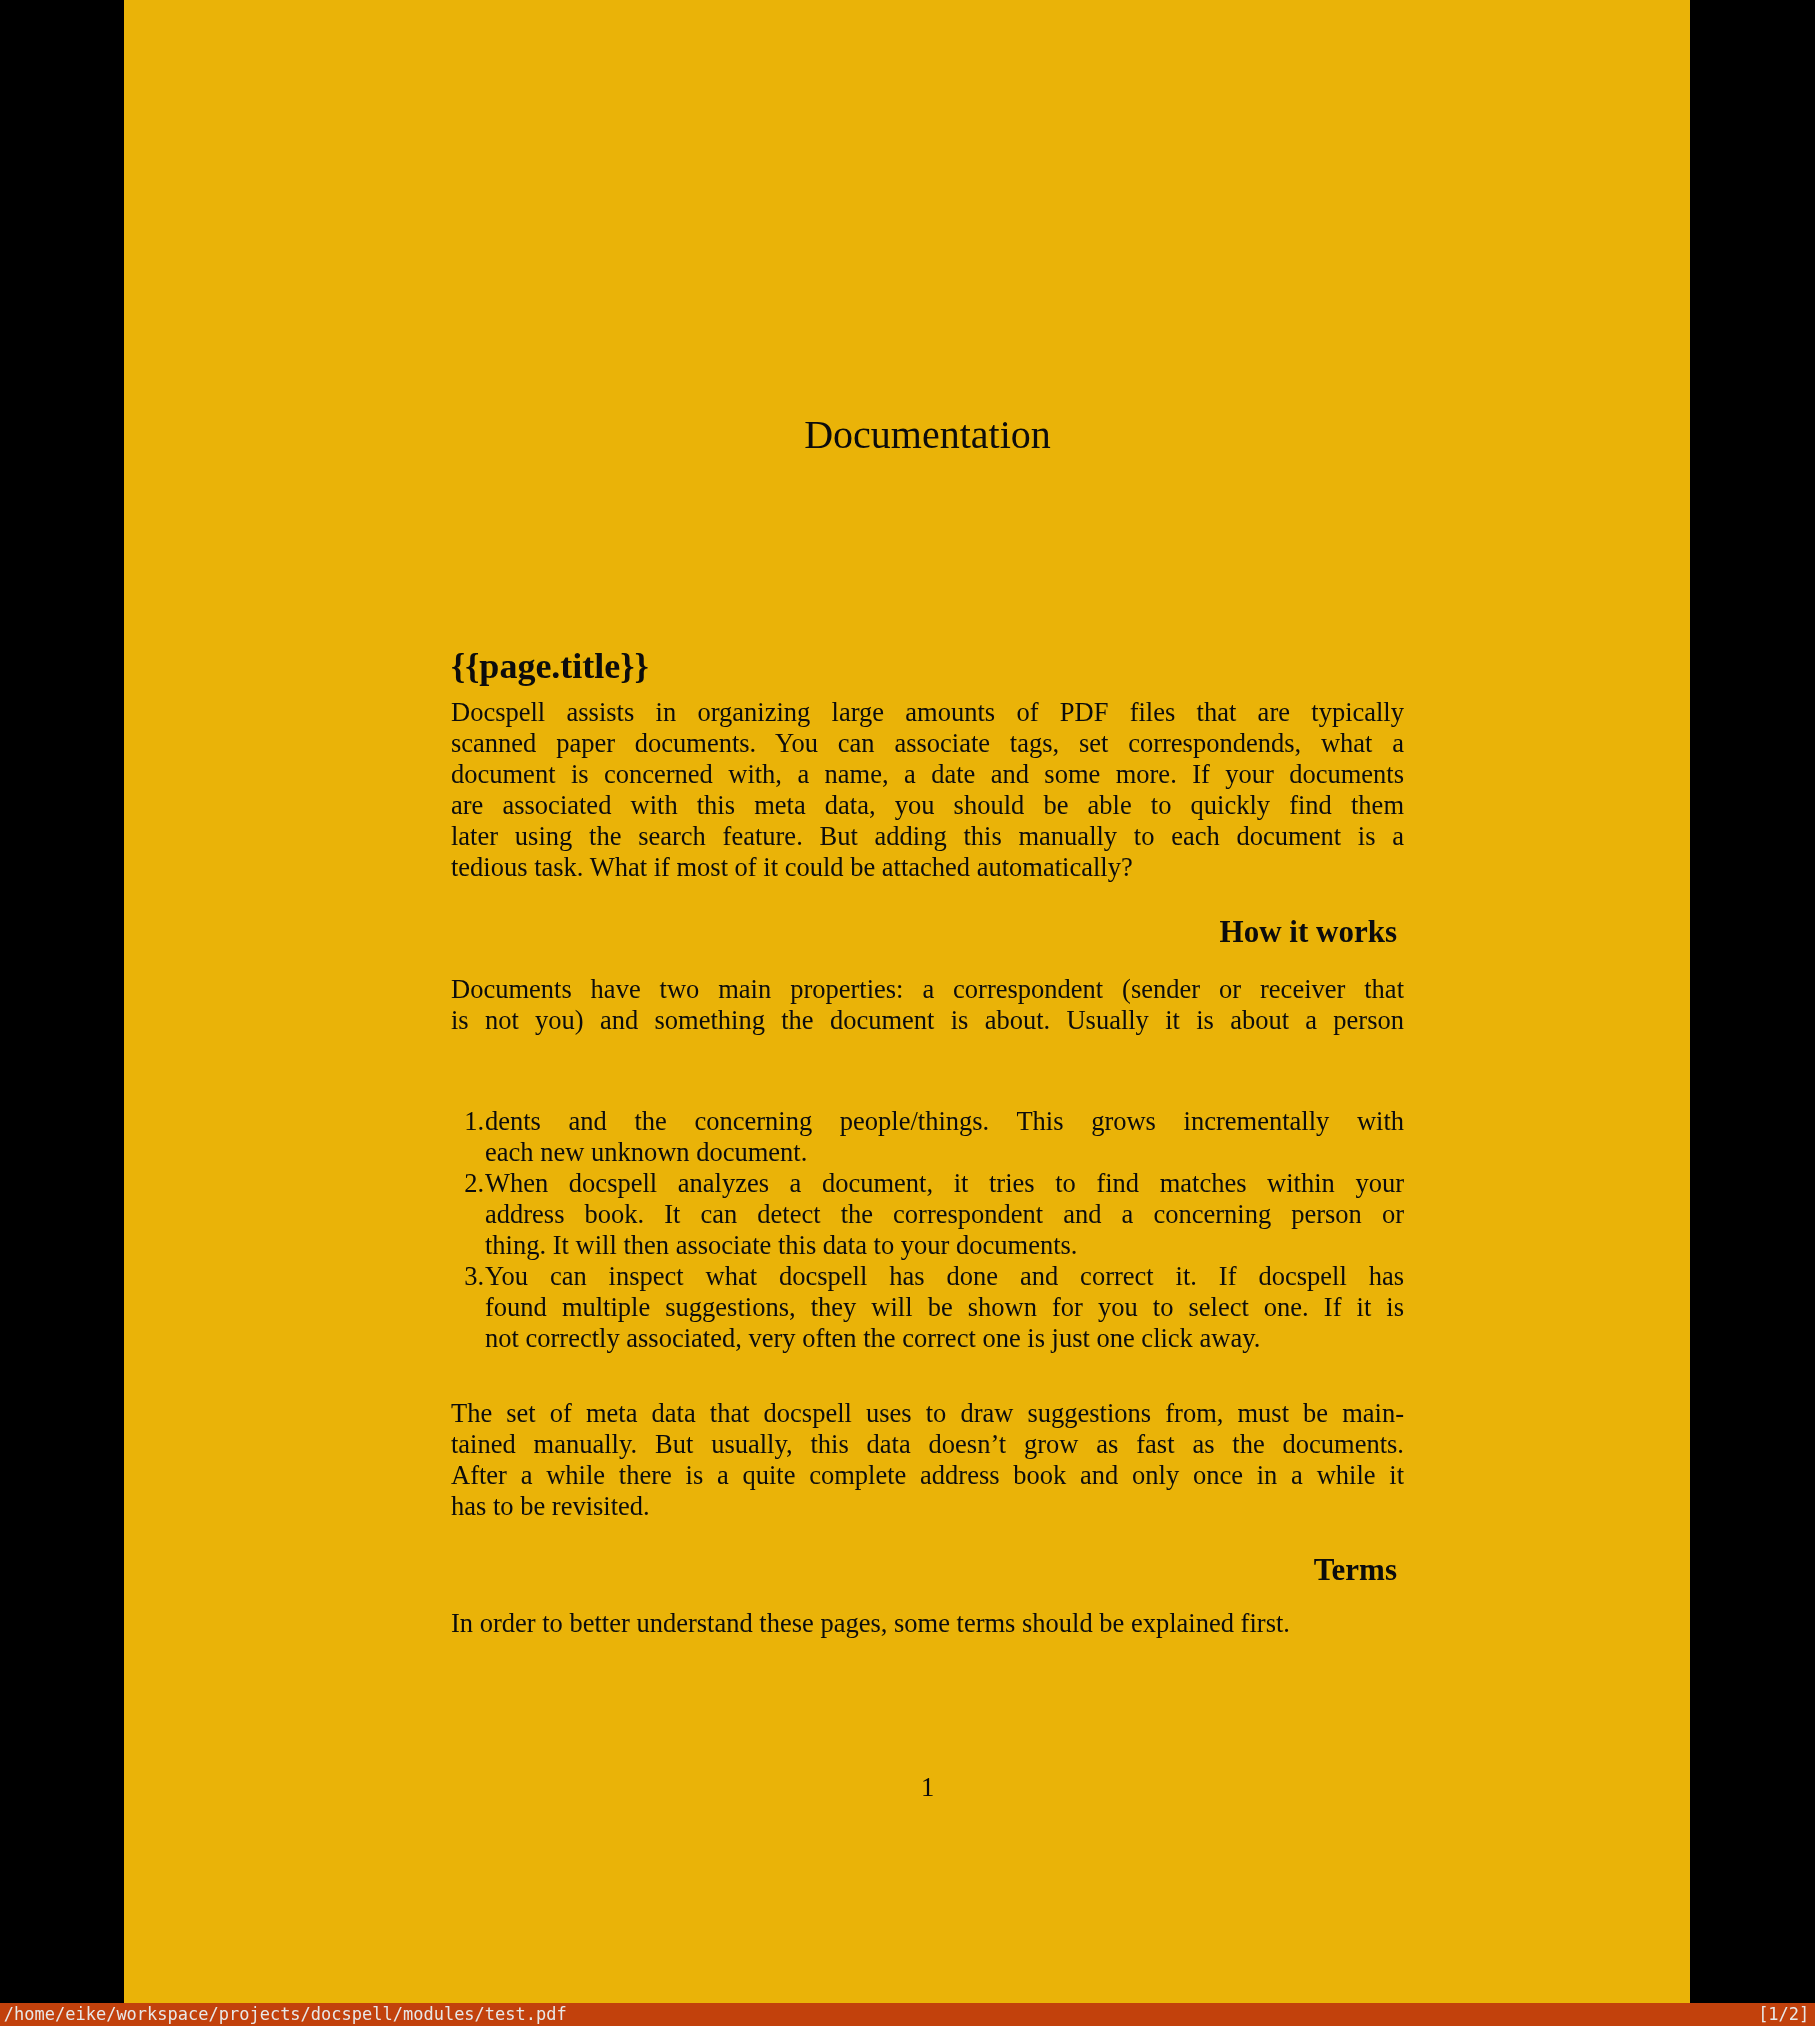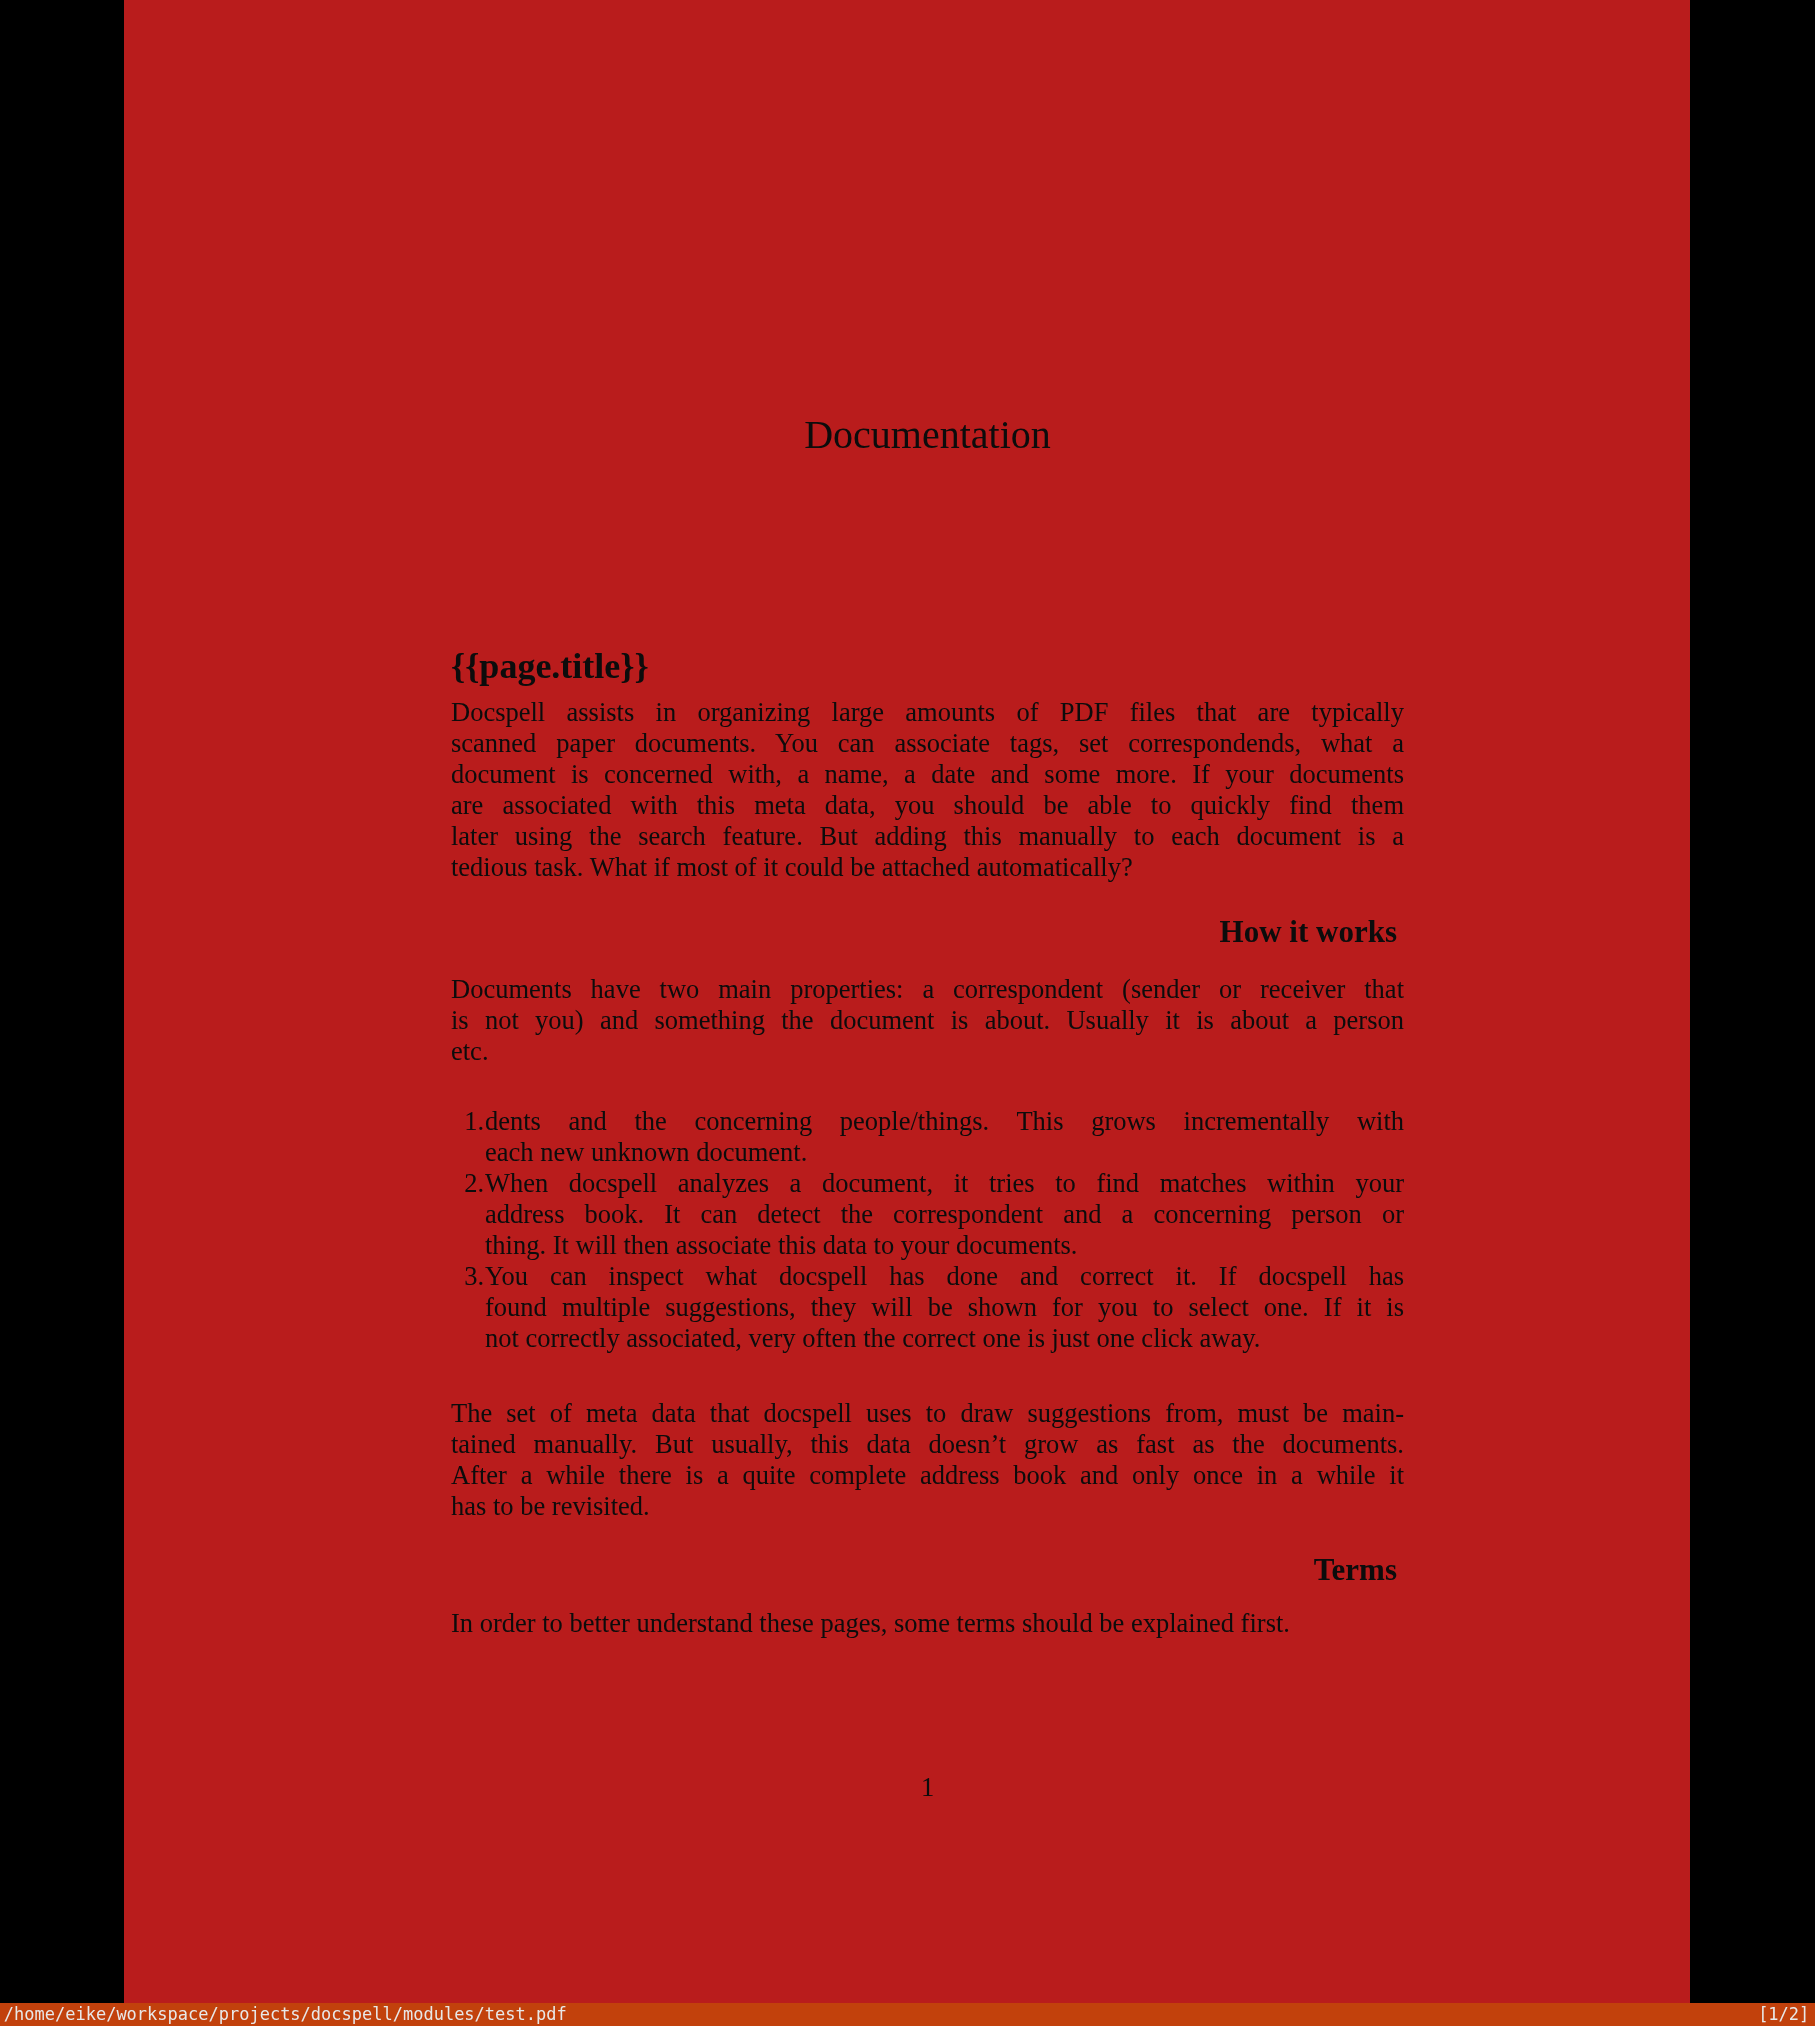--- a/index.html
+++ b/index.html
@@ -10,21 +10,21 @@
     position: relative;
     overflow: hidden;
   }
   .screen {
     position: absolute; left: 0; top: 0; width: 1815px; height: 2026px;
     background: #000000;
   }
   .pdf-page {
     position: absolute;
     left: 124px; top: 0; width: 1566px; height: 2003px;
-    background: #b91c1c;
+    background: #eab308;
     color: #0c0c0c;
     overflow: hidden;
   }
   .doc-title {
     position: absolute;
     left: 327px; top: 412px; width: 953px;
     font-size: 40px; line-height: 45px;
     text-align: center;
     font-weight: normal;
     color: #0c0c0c;
@@ -108,21 +108,20 @@
         <div class="tline">are associated with this meta data, you should be able to quickly find them</div>
         <div class="tline">later using the search feature. But adding this manually to each document is a</div>
         <div class="tline tlast">tedious task. What if most of it could be attached automatically?</div>
       </div>
 
     <div class="sub-heading" style="top: 914px;">How it works</div>
 
     <div class="para" style="top: 974px;">
         <div class="tline">Documents have two main properties: a correspondent (sender or receiver that</div>
         <div class="tline">is not you) and something the document is about. Usually it is about a person</div>
-        <div class="tline tlast">etc.</div>
       </div>
 
     <div class="num-list" style="top: 1106px;">
         <div class="list-item">
           <span class="item-num">1.</span>
           <div class="tline">dents and the concerning people/things. This grows incrementally with</div>
           <div class="tline tlast">each new unknown document.</div>
         </div>
         <div class="list-item">
           <span class="item-num">2.</span>

